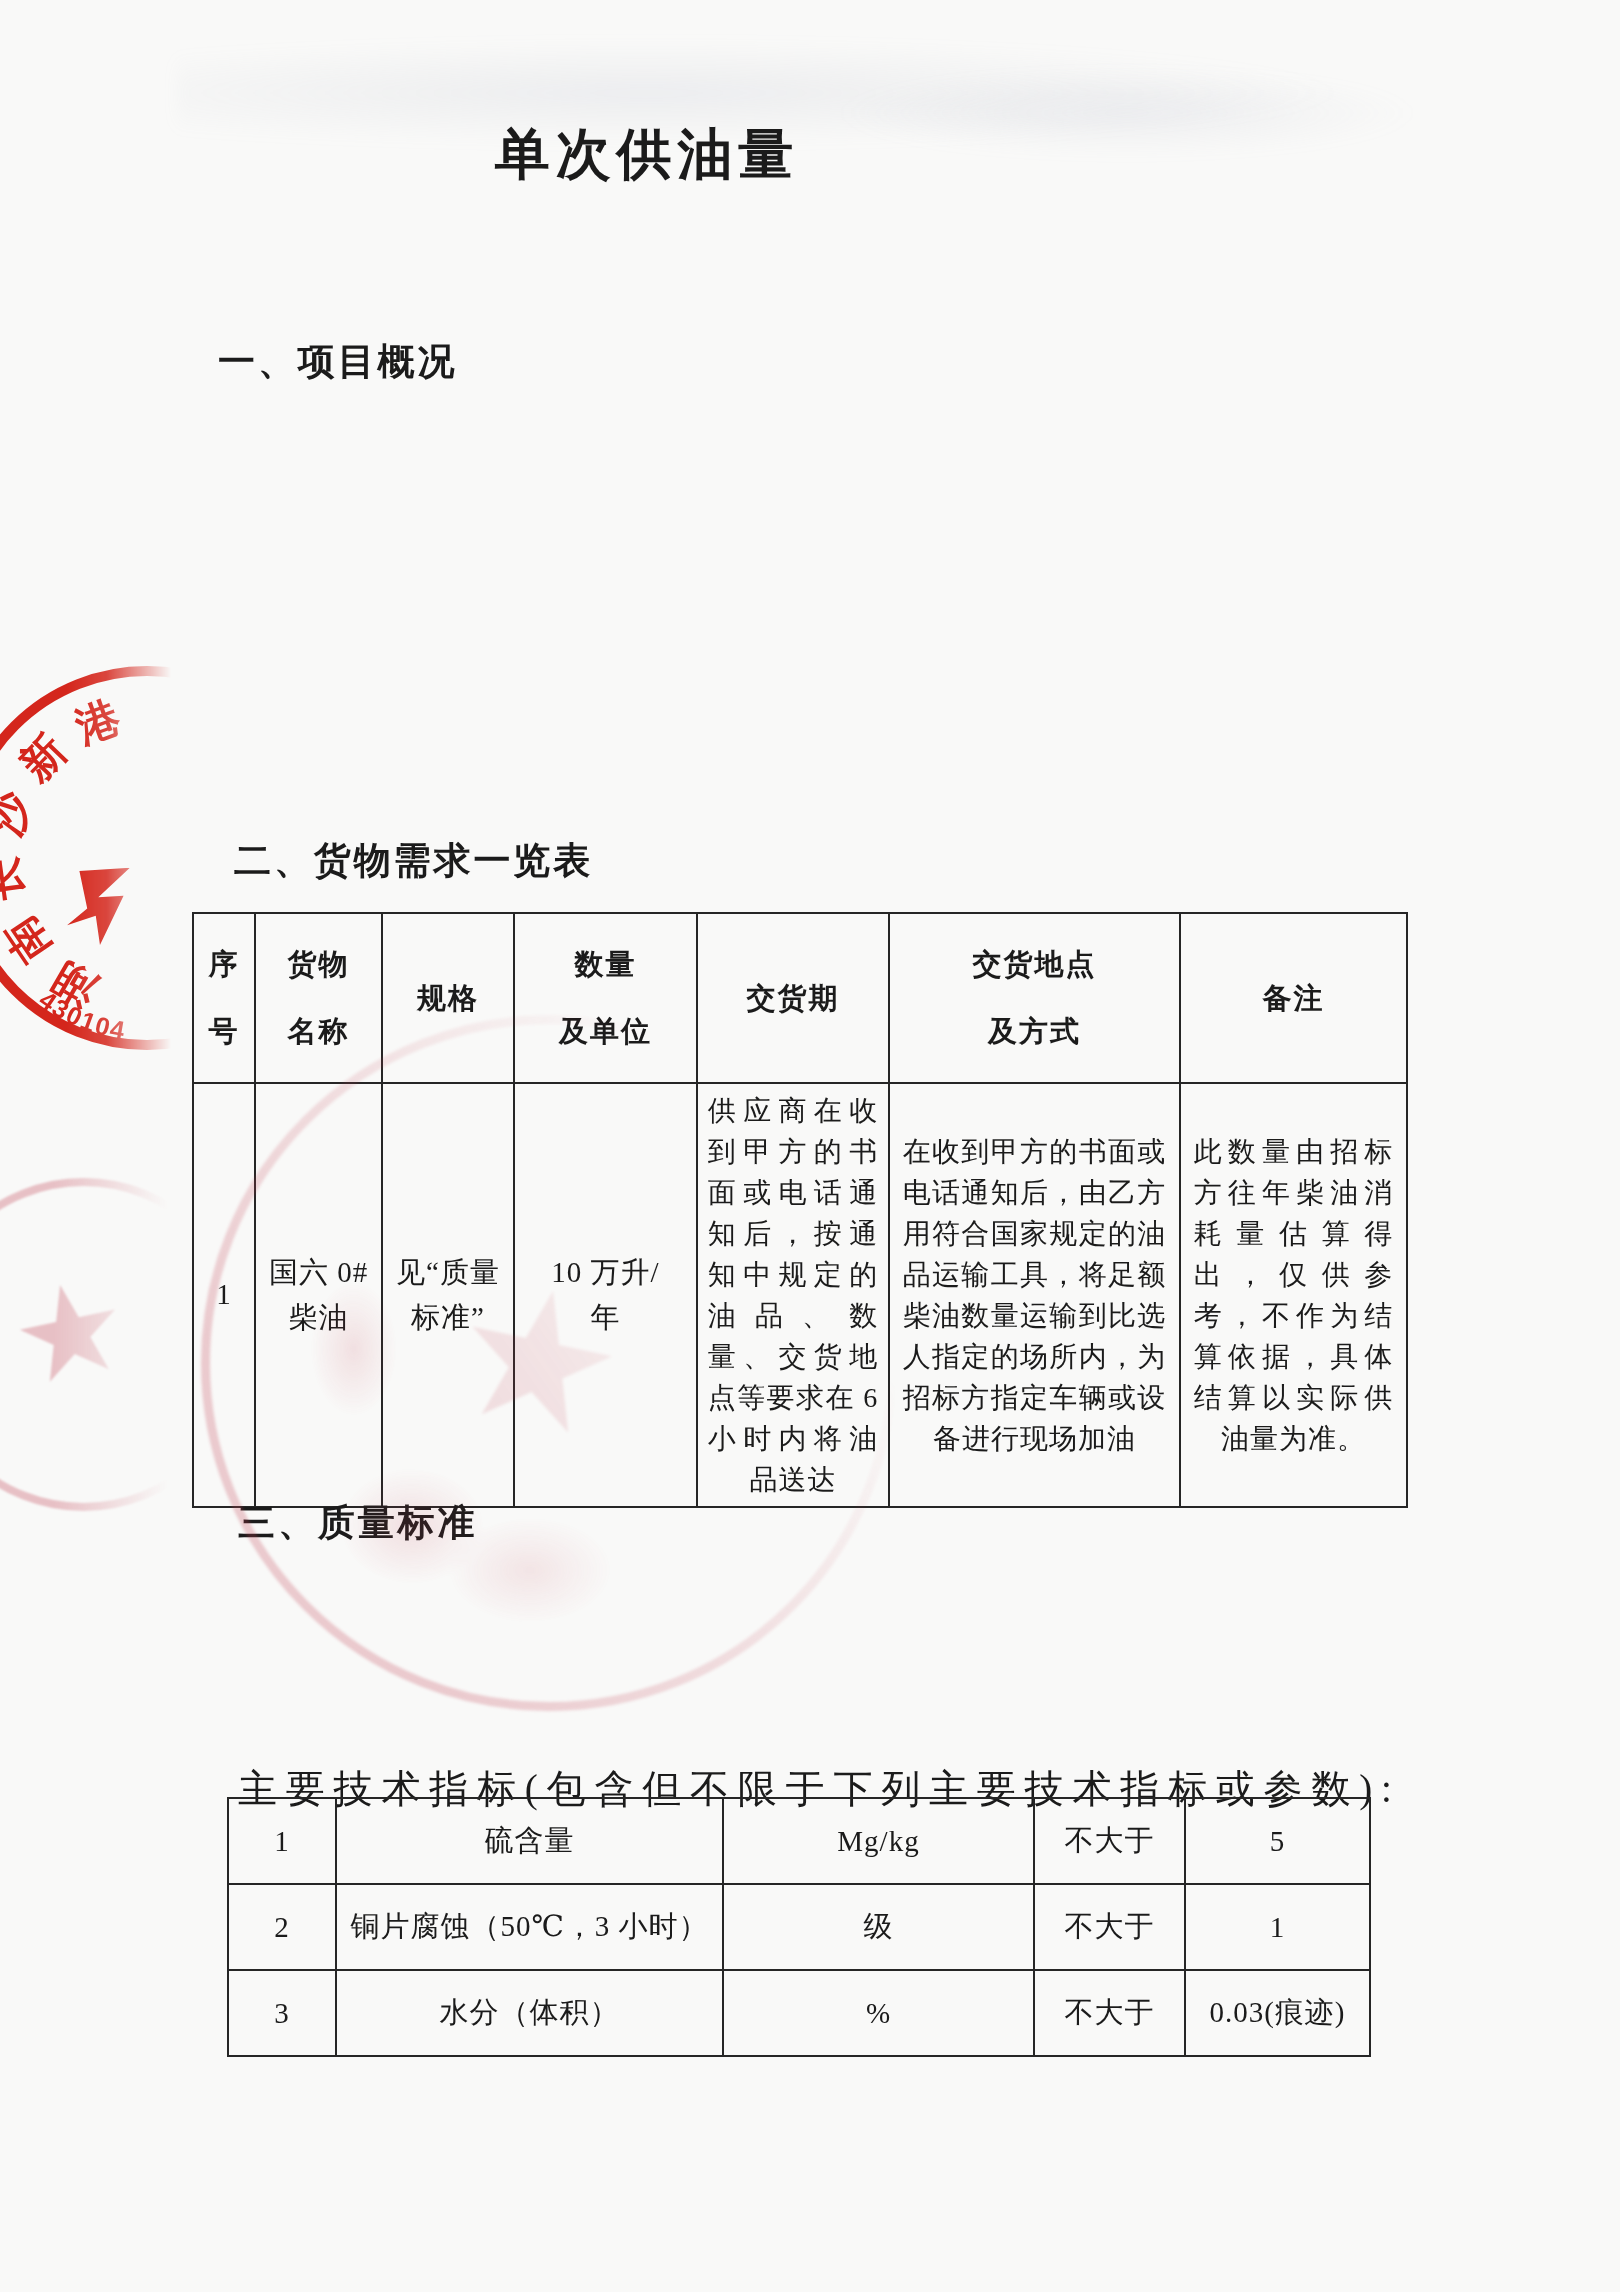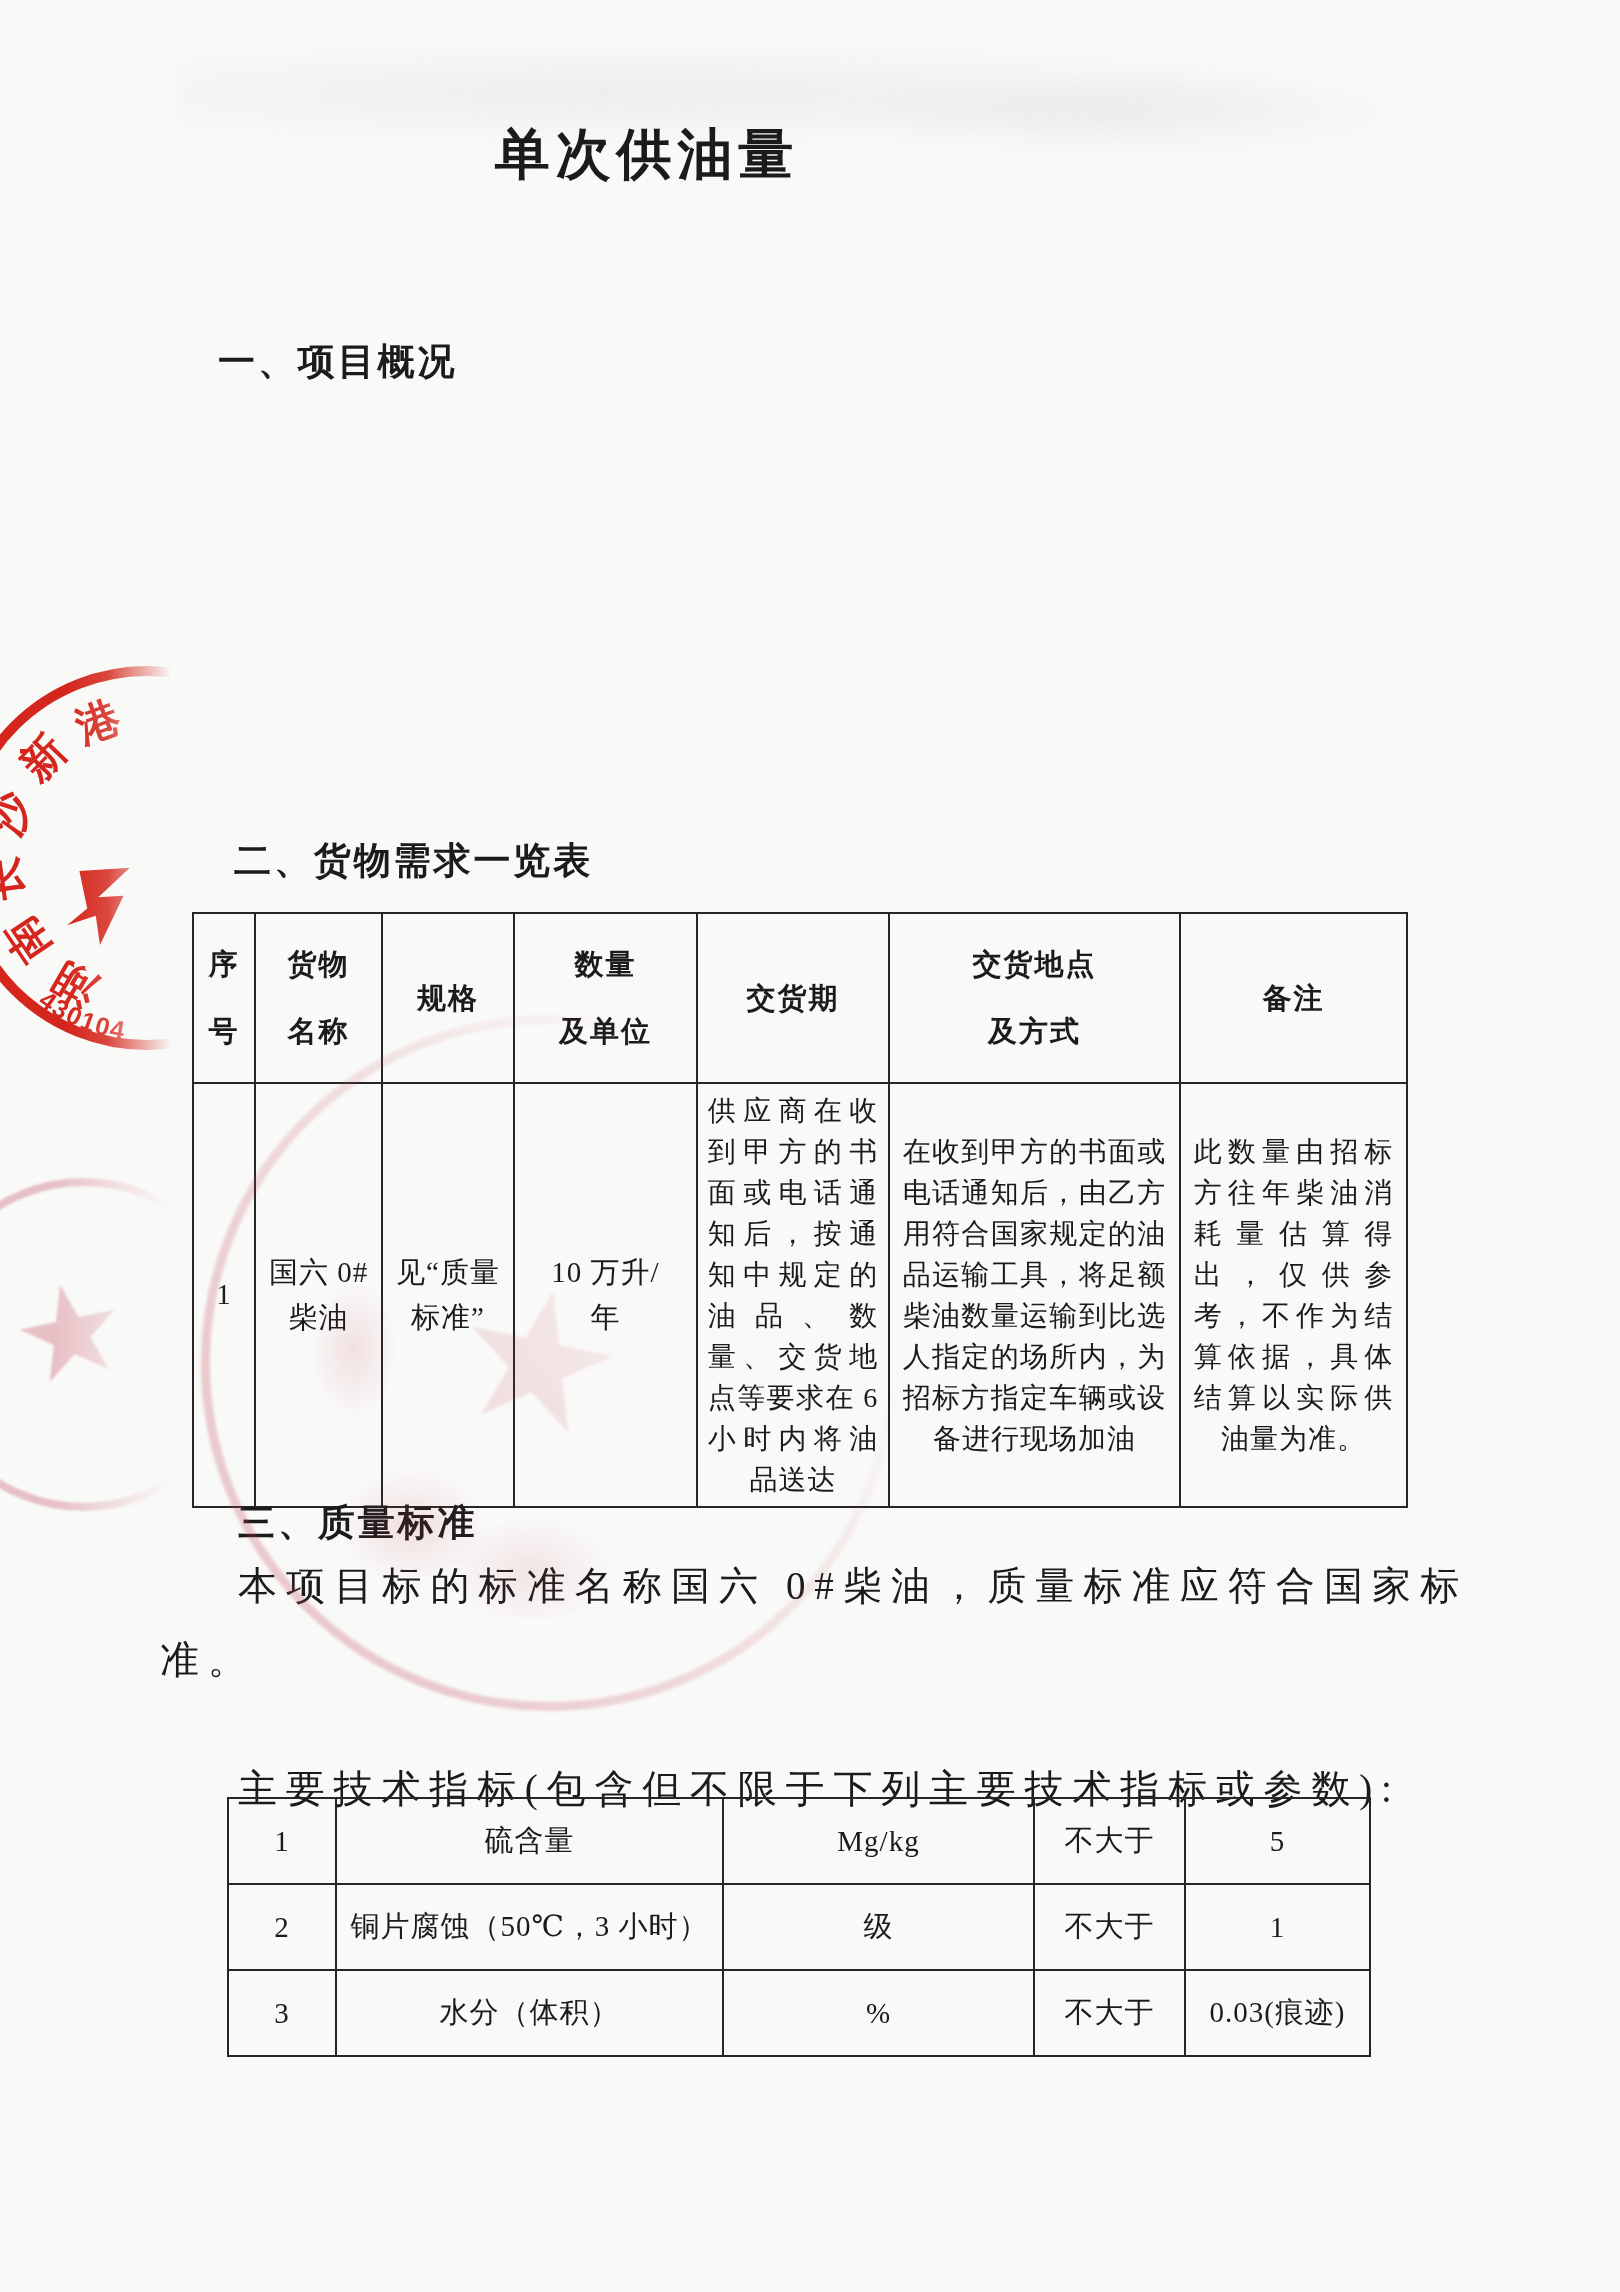--- a/index.html
+++ b/index.html
@@ -156,21 +156,20 @@
       <td>10 万升/
 年</td>
       <td class="long">供应商在收到甲方的书面或电话通知后，按通知中规定的油品、数量、交货地点等要求在 6 小时内将油品送达</td>
       <td class="long longer">在收到甲方的书面或电话通知后，由乙方用符合国家规定的油品运输工具，将足额柴油数量运输到比选人指定的场所内，为招标方指定车辆或设备进行现场加油</td>
       <td class="long longer">此数量由招标方往年柴油消耗量估算得出，仅供参考，不作为结算依据，具体结算以实际供油量为准。</td>
     </tr>
   </tbody>
     </table>
 
   <div class="sec-heading h3">三、质量标准</div>
-  <div class="para p2">本项目标的标准名称国六 0#柴油，质量标准应符合国家标准。</div>
   <div class="para p3">主要技术指标(包含但不限于下列主要技术指标或参数):</div>
 
   <table class="spec-table">
     <colgroup>
       <col style="width:108px">
         <col style="width:387px">
         <col style="width:311px">
       <col style="width:151px">
         <col style="width:185px">
     </colgroup>

